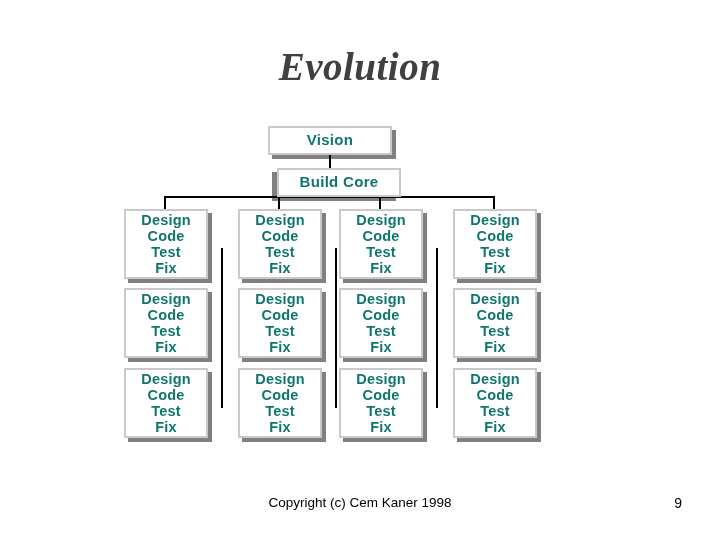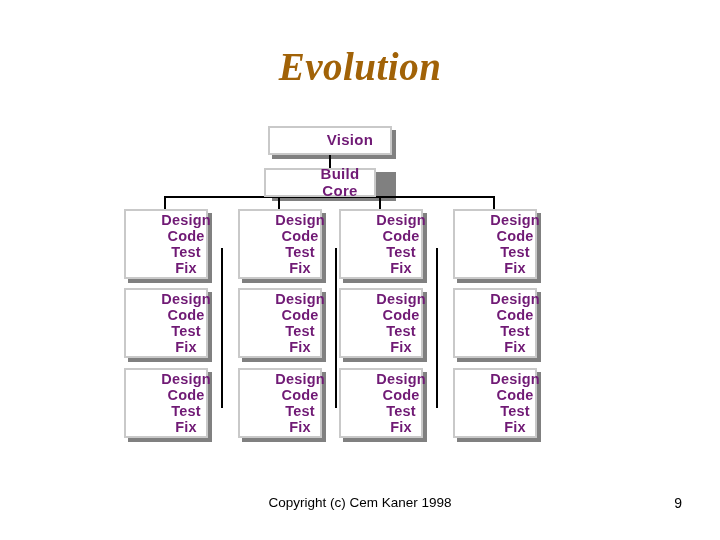--- a/index.html
+++ b/index.html
@@ -22,45 +22,44 @@
   .title {
     position: absolute;
     top: 44px;
     left: 0;
     width: 720px;
     text-align: center;
     font-family: "Liberation Serif", serif;
     font-style: italic;
     font-weight: bold;
     font-size: 39px;
-    color: #a16207;
+    color: #404040;
     letter-spacing: 0.5px;
   }
   .diagram {
     position: absolute;
     left: 0;
     top: 0;
     width: 720px;
     height: 540px;
   }
   .node {
     position: absolute;
     box-sizing: border-box;
     background: #ffffff;
     border: 2px solid #c9c9c9;
-    color: #701a75;
+    color: #0f766e;
     font-family: "Liberation Sans", sans-serif;
     font-weight: bold;
     text-align: center;
     display: flex;
     flex-direction: column;
     align-items: center;
     justify-content: center;
     z-index: 3;
-    padding-left: 40px;
   }
   .node .line {
     display: block;
     line-height: 1.12;
   }
   .node-top {
     font-size: 15px;
     letter-spacing: 0.3px;
   }
   .node-cell {
@@ -131,21 +130,21 @@
 
     <div class="connector" style="left:221px; top:248px; width:2px; height:160px;"></div>
     <div class="connector" style="left:335px; top:248px; width:2px; height:160px;"></div>
     <div class="connector" style="left:436px; top:248px; width:2px; height:160px;"></div>
 
     <div class="node node-top" style="left:268px; top:126px; width:124px; height:29px;">
       <span class="line">Vision</span>
     </div>
     <div class="shadow" style="left:272px; top:130px; width:124px; height:29px;"></div>
 
-    <div class="node node-top" style="left:264px; top:168px; width:112px; height:29px;">
+    <div class="node node-top" style="left:277px; top:168px; width:124px; height:29px;">
       <span class="line">Build Core</span>
     </div>
     <div class="shadow" style="left:272px; top:172px; width:124px; height:29px;"></div>
 
     <div class="shadow" style="left:128px; top:213px; width:84px; height:70px;"></div>
     <div class="node node-cell" style="left:124px; top:209px; width:84px; height:70px;">
       <span class="line">Design</span>
       <span class="line">Code</span>
       <span class="line">Test</span>
       <span class="line">Fix</span>

